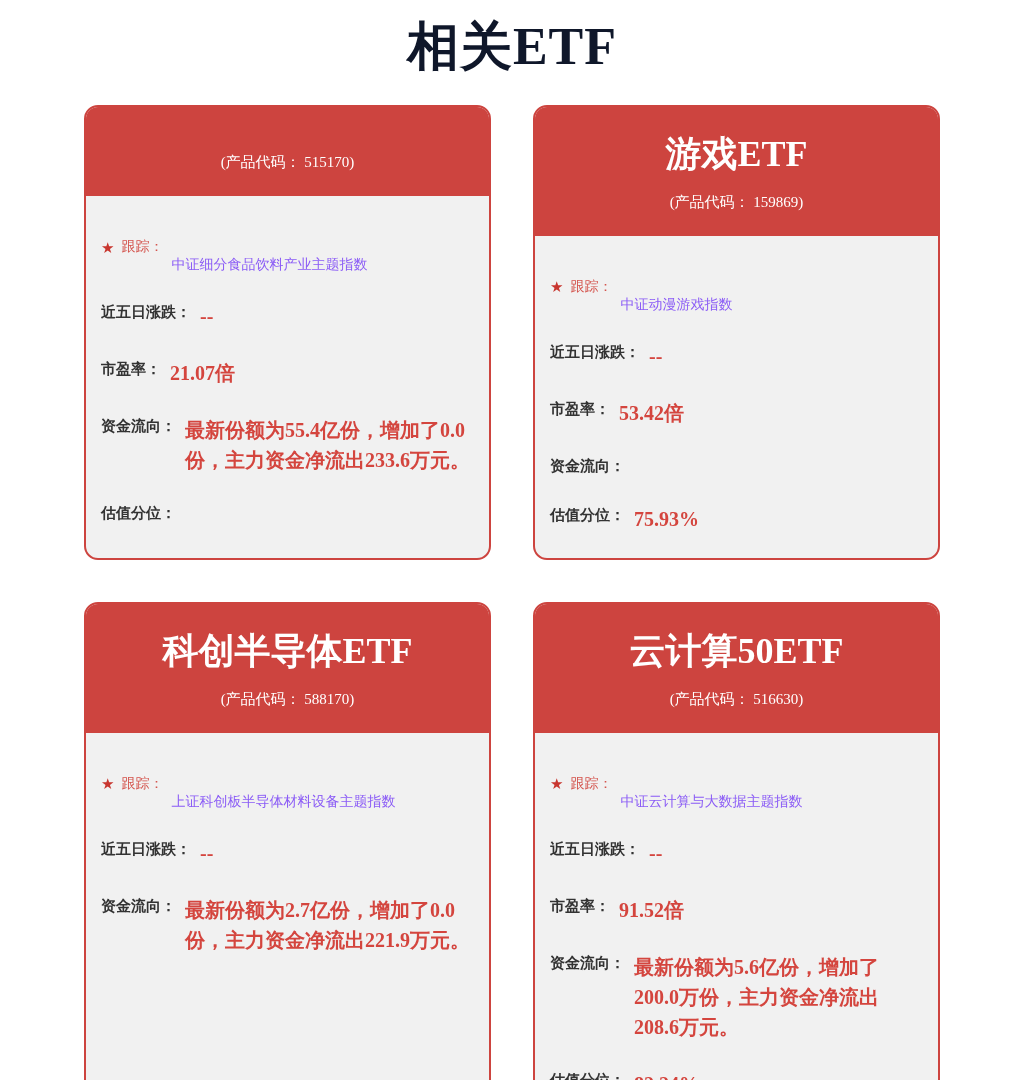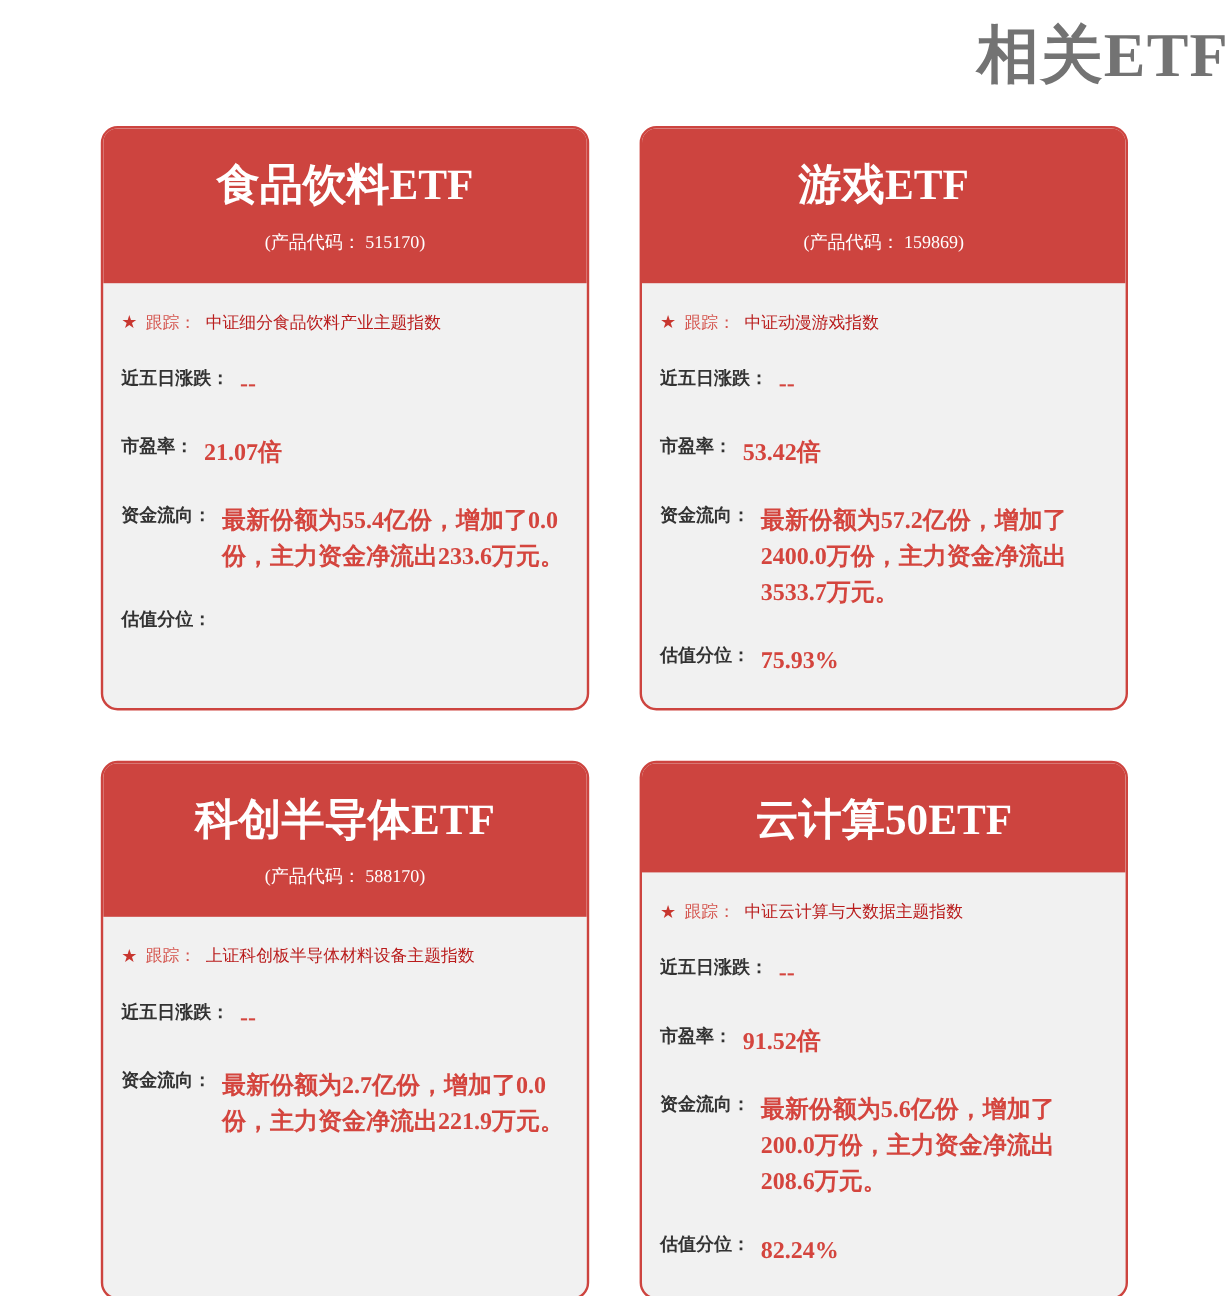--- a/index.html
+++ b/index.html
@@ -5,22 +5,22 @@
   * { box-sizing: border-box; }
   html, body { margin: 0; padding: 0; }
   body {
     width: 1024px;
     height: 1080px;
     background: #ffffff;
     font-family: "Liberation Sans", sans-serif;
     overflow: hidden;
   }
   .page-title {
-    text-align: right;
-    color: #737373;
+    text-align: center;
+    color: #0f172a;
     font-family: "Liberation Serif", serif;
     font-weight: bold;
     font-size: 52px;
     line-height: 1.1;
     margin: 18px 0 30px 0;
     letter-spacing: 1px;
   }
   .grid {
     display: grid;
     grid-template-columns: 407px 407px;
@@ -77,21 +77,22 @@
     line-height: 1;
   }
   .tracking-label {
     font-size: 14px;
     color: #d4544d;
     margin-right: 8px;
     white-space: nowrap;
   }
   .tracking-index {
     font-size: 14px;
-    color: #b91c1c;
+    color: #8b5cf6;
+    margin-top: 36px;
   }
   .label {
     font-size: 15px;
     font-weight: bold;
     color: #333333;
     white-space: nowrap;
     margin-right: 9px;
     line-height: 1.5;
   }
   .value {
@@ -105,21 +106,20 @@
 </style>
 </head>
 <body>
 
 <h1 class="page-title">相关ETF</h1>
 
 <div class="grid">
 
   <section class="card">
     <header class="card-header">
-      <div class="etf-name">食品饮料ETF</div>
       <div class="etf-code">(产品代码： 515170)</div>
     </header>
     <div class="card-body">
       <div class="row tracking">
         <span class="star-icon">★</span>
         <span class="tracking-label">跟踪：</span>
         <span class="tracking-index">中证细分食品饮料产业主题指数</span>
       </div>
       <div class="row">
         <span class="label">近五日涨跌：</span>
@@ -153,21 +153,20 @@
       <div class="row">
         <span class="label">近五日涨跌：</span>
         <span class="value">--</span>
       </div>
       <div class="row">
         <span class="label">市盈率：</span>
         <span class="value">53.42倍</span>
       </div>
       <div class="row">
         <span class="label">资金流向：</span>
-        <span class="value">最新份额为57.2亿份，增加了2400.0万份，主力资金净流出3533.7万元。</span>
       </div>
       <div class="row">
         <span class="label">估值分位：</span>
         <span class="value">75.93%</span>
       </div>
     </div>
   </section>
 
   <section class="card">
     <header class="card-header">
@@ -189,20 +188,21 @@
         <span class="label">资金流向：</span>
         <span class="value">最新份额为2.7亿份，增加了0.0份，主力资金净流出221.9万元。</span>
       </div>
 
     </div>
   </section>
 
   <section class="card">
     <header class="card-header">
       <div class="etf-name">云计算50ETF</div>
+      <div class="etf-code">(产品代码： 516630)</div>
     </header>
     <div class="card-body">
       <div class="row tracking">
         <span class="star-icon">★</span>
         <span class="tracking-label">跟踪：</span>
         <span class="tracking-index">中证云计算与大数据主题指数</span>
       </div>
       <div class="row">
         <span class="label">近五日涨跌：</span>
         <span class="value">--</span>

